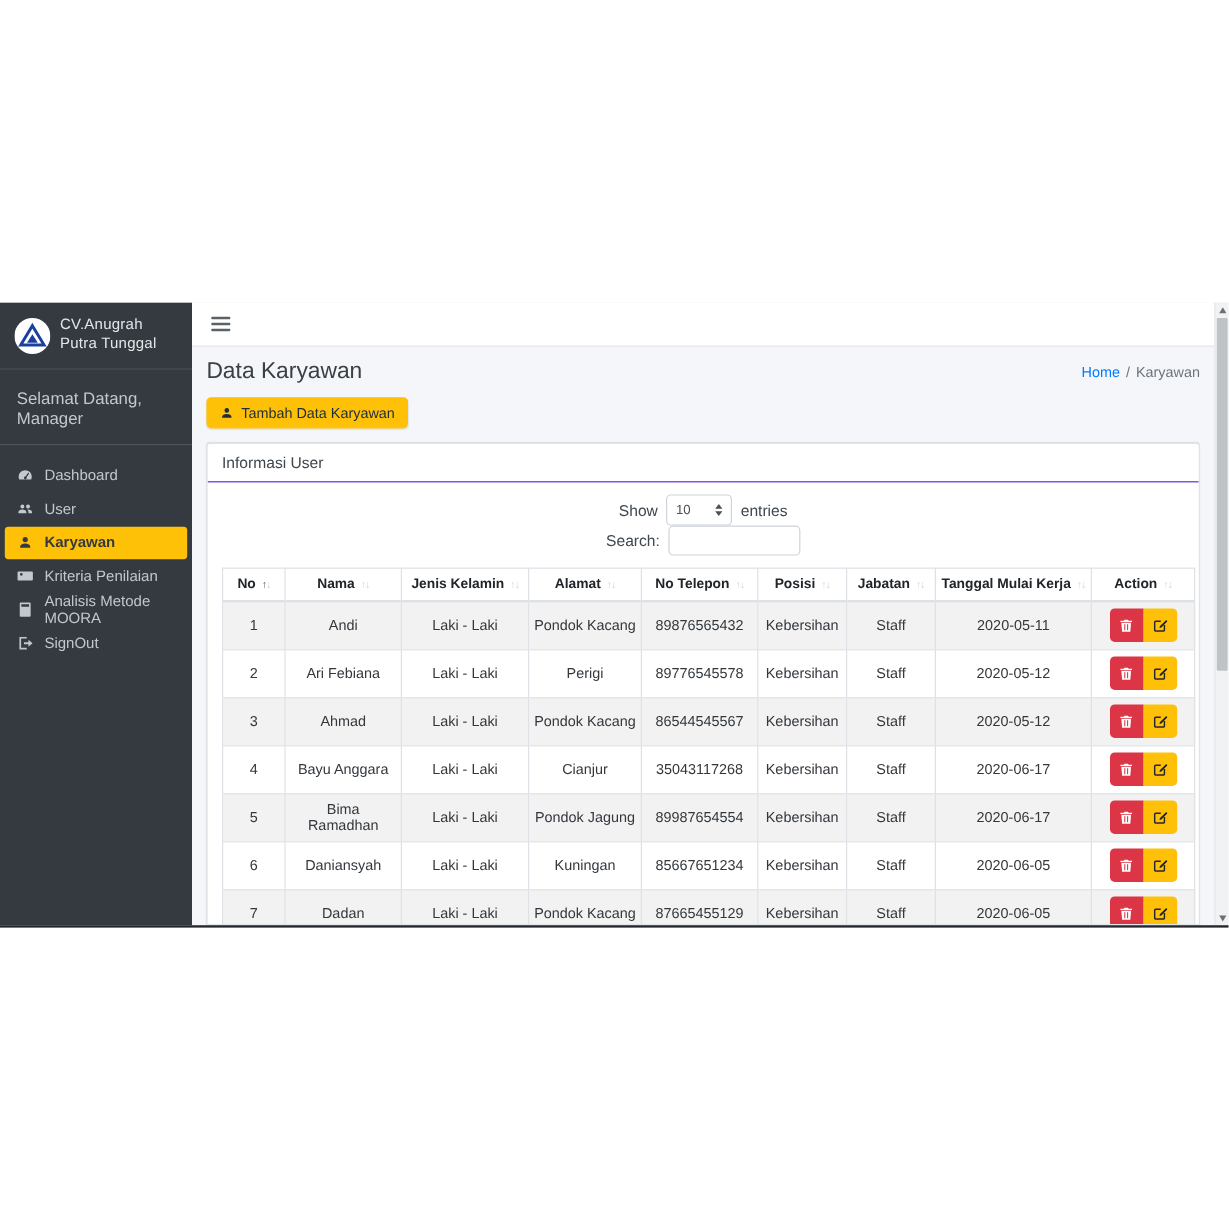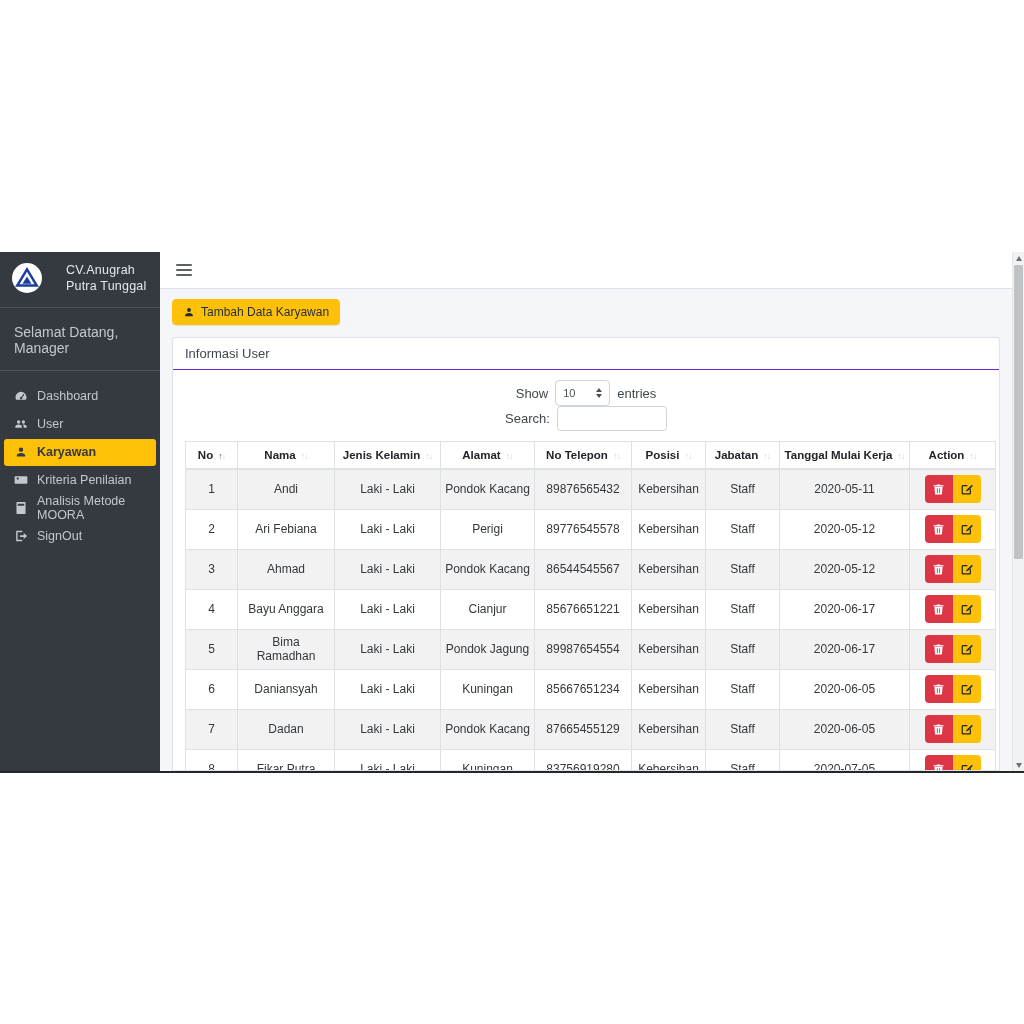--- a/index.html
+++ b/index.html
@@ -5,21 +5,21 @@
   * { margin:0; padding:0; box-sizing:border-box; }
   html,body { width:1024px; height:1024px; background:#fff; font-family:"Liberation Sans", sans-serif; }
   .canvas { position:relative; width:1024px; height:1024px; background:#fff; overflow:hidden; }
 
   
   .app { position:absolute; left:0; top:252px; width:1024px; height:521px;
          display:flex; border-bottom:2px solid #23272b; background:#f4f6f9; overflow:hidden; }
 
   
   .sidebar { width:160px; min-width:160px; background:#343a40; color:#c2c7d0; display:flex; flex-direction:column; }
-  .brand { display:flex; align-items:center; gap:24px; padding:10px 12px 12px 12px;
+  .brand { display:flex; align-items:flex-end; gap:8px; padding:10px 12px 12px 12px;
            border-bottom:1px solid rgba(255,255,255,.12); }
   .brand-logo { width:30px; height:30px; flex:0 0 30px; }
   .brand-text { font-size:12.5px; line-height:1.3; color:#e4e7ea; letter-spacing:.2px; }
   .welcome { padding:16px 14px 14px 14px; font-size:14px; color:#c2c7d0;
              border-bottom:1px solid #4b545c; }
   .nav { padding:12px 4px; display:flex; flex-direction:column; gap:1px; }
   .nav-item { display:flex; align-items:center; gap:9px; height:27px; padding:0 10px;
               border-radius:3px; font-size:12.5px; color:#c2c7d0; cursor:pointer; }
   .nav-item svg { width:14px; height:14px; fill:#c2c7d0; flex:0 0 14px; }
   .nav-item.active { background:#ffc107; color:#343a40; font-weight:bold; }
@@ -158,20 +158,26 @@
     <div class="main">
       <div class="topbar">
         <div class="hamburger">
           <span></span>
             <span></span>
             <span></span>
         </div>
       </div>
 
       <div class="content">
+        <div class="page-head">
+          <div class="page-title">Data Karyawan</div>
+          <div class="breadcrumb">
+            <a>Home</a><span class="crumb-sep">/</span><span>Karyawan</span>
+          </div>
+        </div>
 
         <button class="add-btn">
           <svg viewBox="0 0 16 16">
             <path d="M8 8a2.6 2.6 0 1 0 0-5.2A2.6 2.6 0 0 0 8 8zm0 1.4c-2.9 0-5.2 1.4-5.2 3.1v1h10.4v-1c0-1.7-2.3-3.1-5.2-3.1z"></path>
           </svg>
           <span>Tambah Data Karyawan</span>
         </button>
 
         <div class="card">
           <div class="card-header">Informasi User</div>
@@ -294,21 +300,21 @@
         </button>
       </span>
     </td>
   </tr>
 
   <tr>
     <td>4</td>
     <td>Bayu Anggara</td>
     <td>Laki - Laki</td>
     <td>Cianjur</td>
-    <td>85676651221</td>
+    <td>35043117268</td>
     <td>Kebersihan</td>
     <td>Staff</td>
     <td>2020-06-17</td>
     <td>
       <span class="act-group">
         <button class="btn-del">
           <svg viewBox="0 0 16 16">
             <path d="M6.2 1.8h3.6l.6 1H14v1.4H2V2.8h3.6l.6-1zM3 4.9h10l-.8 9.3H3.8L3 4.9zm3 1.6v6h1.1v-6H6zm2.9 0v6H10v-6H8.9z"></path>
           </svg>
         </button>

